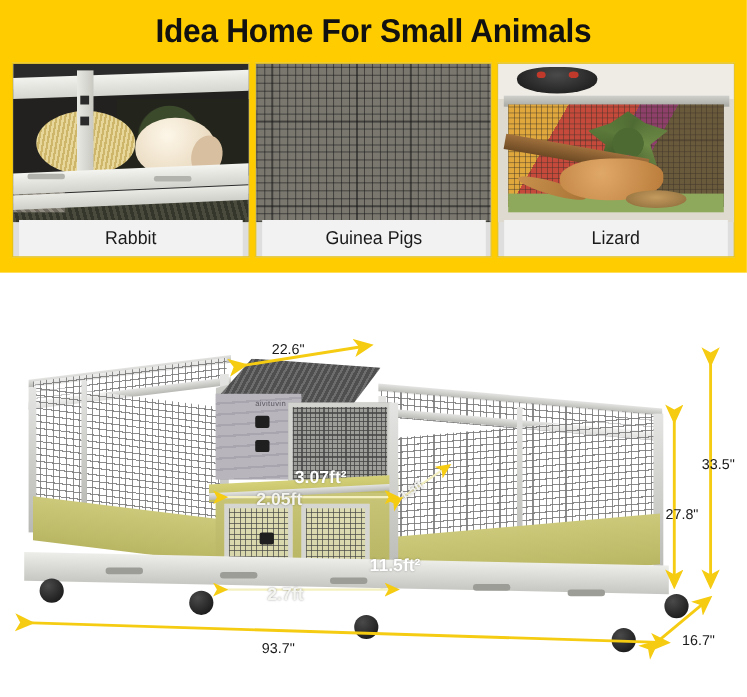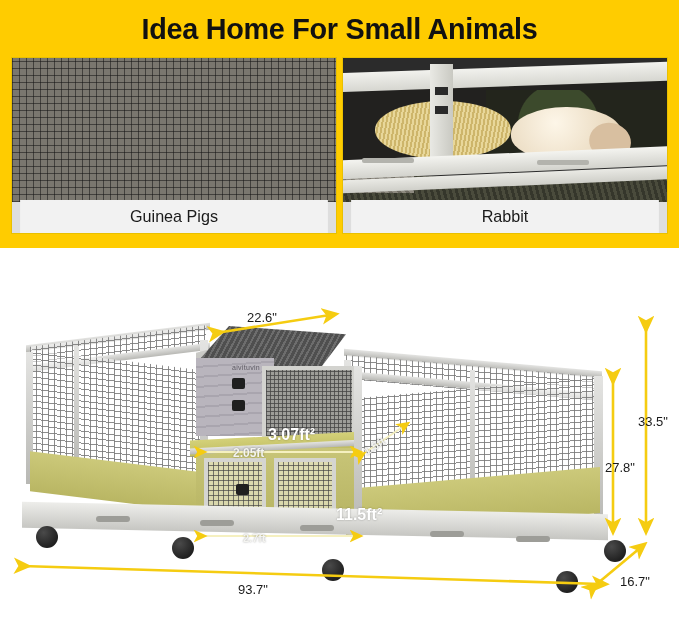--- a/index.html
+++ b/index.html
@@ -244,36 +244,20 @@
   }
   svg.arrows { position: absolute; left: 0; top: 0; width: 679px; height: 386px; pointer-events: none; }
 </style>
 </head>
 <body>
 
 <div id="banner">
   <div id="banner-title">Idea Home For Small Animals</div>
 
   <div id="photo-strip">
-
-    <div class="photo-card">
-      <div class="photo-img">
-        <div class="sc-gp">
-          <div class="bedding"></div>
-          <div class="ramp"></div>
-          <div class="pig1"></div>
-          <div class="pig2"></div>
-          <div class="pig3"></div>
-          <div class="bottle"></div>
-          <div class="spout"></div>
-          <div class="mesh"></div>
-        </div>
-      </div>
-      <div class="photo-caption">Guinea Pigs</div>
-    </div>
 
     <div class="photo-card">
       <div class="photo-img">
         <div class="sc-rabbit">
           <div class="back-dark"></div>
           <div class="greens"></div>
           <div class="hay"></div>
           <div class="bunny-body"></div>
           <div class="bunny-ear"></div>
           <div class="shelf-top"></div>
@@ -284,21 +268,58 @@
           <div class="basket"></div>
           <div class="rail"></div>
           <div class="slot1"></div>
           <div class="slot2"></div>
           <div class="rail2"></div>
         </div>
       </div>
       <div class="photo-caption">Rabbit</div>
     </div>
 
-
+    <div class="photo-card">
+      <div class="photo-img">
+        <div class="sc-gp">
+          <div class="bedding"></div>
+          <div class="ramp"></div>
+          <div class="pig1"></div>
+          <div class="pig2"></div>
+          <div class="pig3"></div>
+          <div class="bottle"></div>
+          <div class="spout"></div>
+          <div class="mesh"></div>
+        </div>
+      </div>
+      <div class="photo-caption">Guinea Pigs</div>
+    </div>
+
+
+    <div class="photo-card">
+      <div class="photo-img">
+        <div class="sc-lz">
+          <div class="wall"></div>
+          <div class="lamp"></div>
+          <div class="lamp-dot1"></div>
+          <div class="lamp-dot2"></div>
+          <div class="tankrim"></div>
+          <div class="tank">
+            <div class="tankmesh"></div>
+          </div>
+          <div class="greenfloor"></div>
+          <div class="plant"></div>
+          <div class="branch"></div>
+          <div class="tail"></div>
+          <div class="dragon"></div>
+          <div class="dish"></div>
+        </div>
+      </div>
+      <div class="photo-caption">Lizard</div>
+    </div>
 
   </div>
 </div>
 
 <div id="diagram">
 
   <div>
     <div class="frame-bar" style="left:26px; top:86px; width:184px; height:7px; transform:skewY(-7deg);"></div>
     <div class="mesh-panel" style="left:30px; top:88px; width:176px; height:22px; transform:skewY(-7deg);"></div>
     <div class="frame-bar" style="left:26px; top:106px; width:184px; height:7px; transform:skewY(-7deg);"></div>
@@ -375,18 +396,18 @@
     <line x1="200" y1="288" x2="356" y2="288" stroke="#F5F0C0" stroke-width="2" marker-start="url(#ah)" marker-end="url(#ah)"></line>
   </svg>
 
   <div class="dim-label" style="left:247px; top:62px;">22.6"</div>
   <div class="dim-label" style="left:638px; top:166px;">33.5"</div>
   <div class="dim-label" style="left:605px; top:212px;">27.8"</div>
   <div class="dim-label" style="left:238px; top:334px;">93.7"</div>
   <div class="dim-label" style="left:620px; top:326px;">16.7"</div>
 
   <div class="area-label" style="left:268px; top:178px; font-size:16px;">3.07ft²</div>
-  <div class="inner-label" style="left:233px; top:198px; font-size:12px;">2.05ft</div>
+  <div class="inner-label" style="left:233px; top:198px; font-size:16px;">2.05ft</div>
   <div class="inner-label" style="left:363px; top:192px; font-size:11px; transform:rotate(-32deg);">1.5ft</div>
-  <div class="inner-label" style="left:243px; top:284px; font-size:11px;">2.7ft</div>
+  <div class="inner-label" style="left:243px; top:284px; font-size:16px;">2.7ft</div>
   <div class="area-label" style="left:336px; top:258px; font-size:16px;">11.5ft²</div>
 
 </div>
 
 </body></html>

